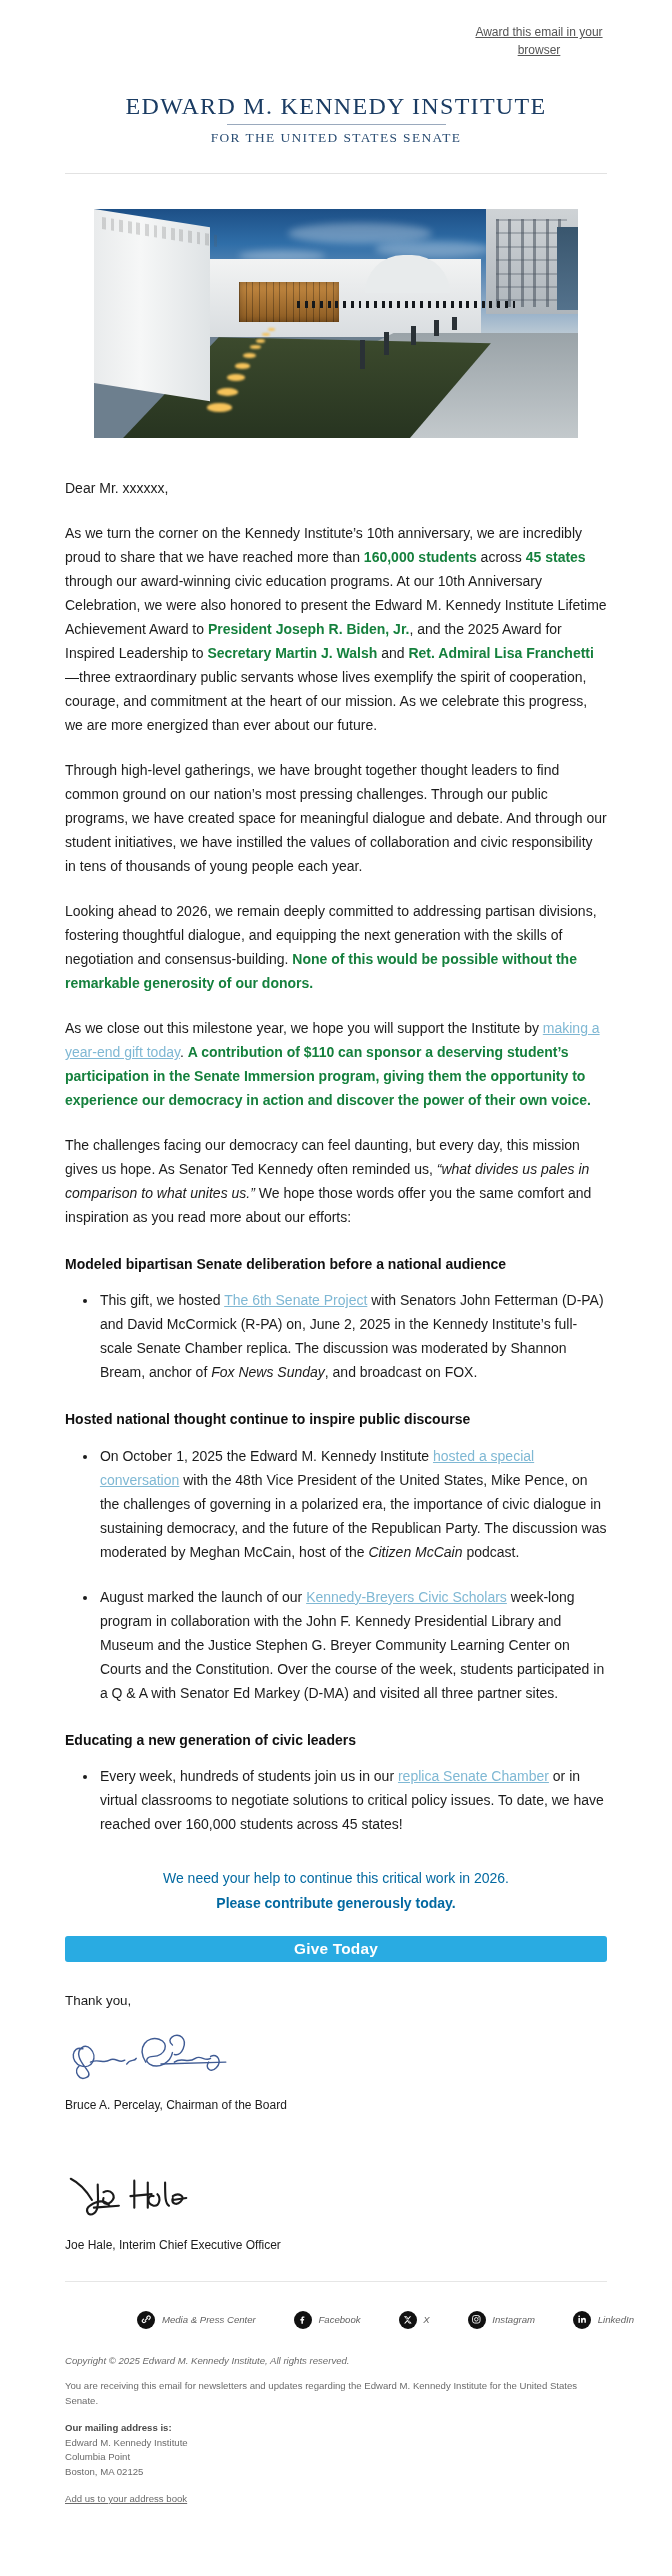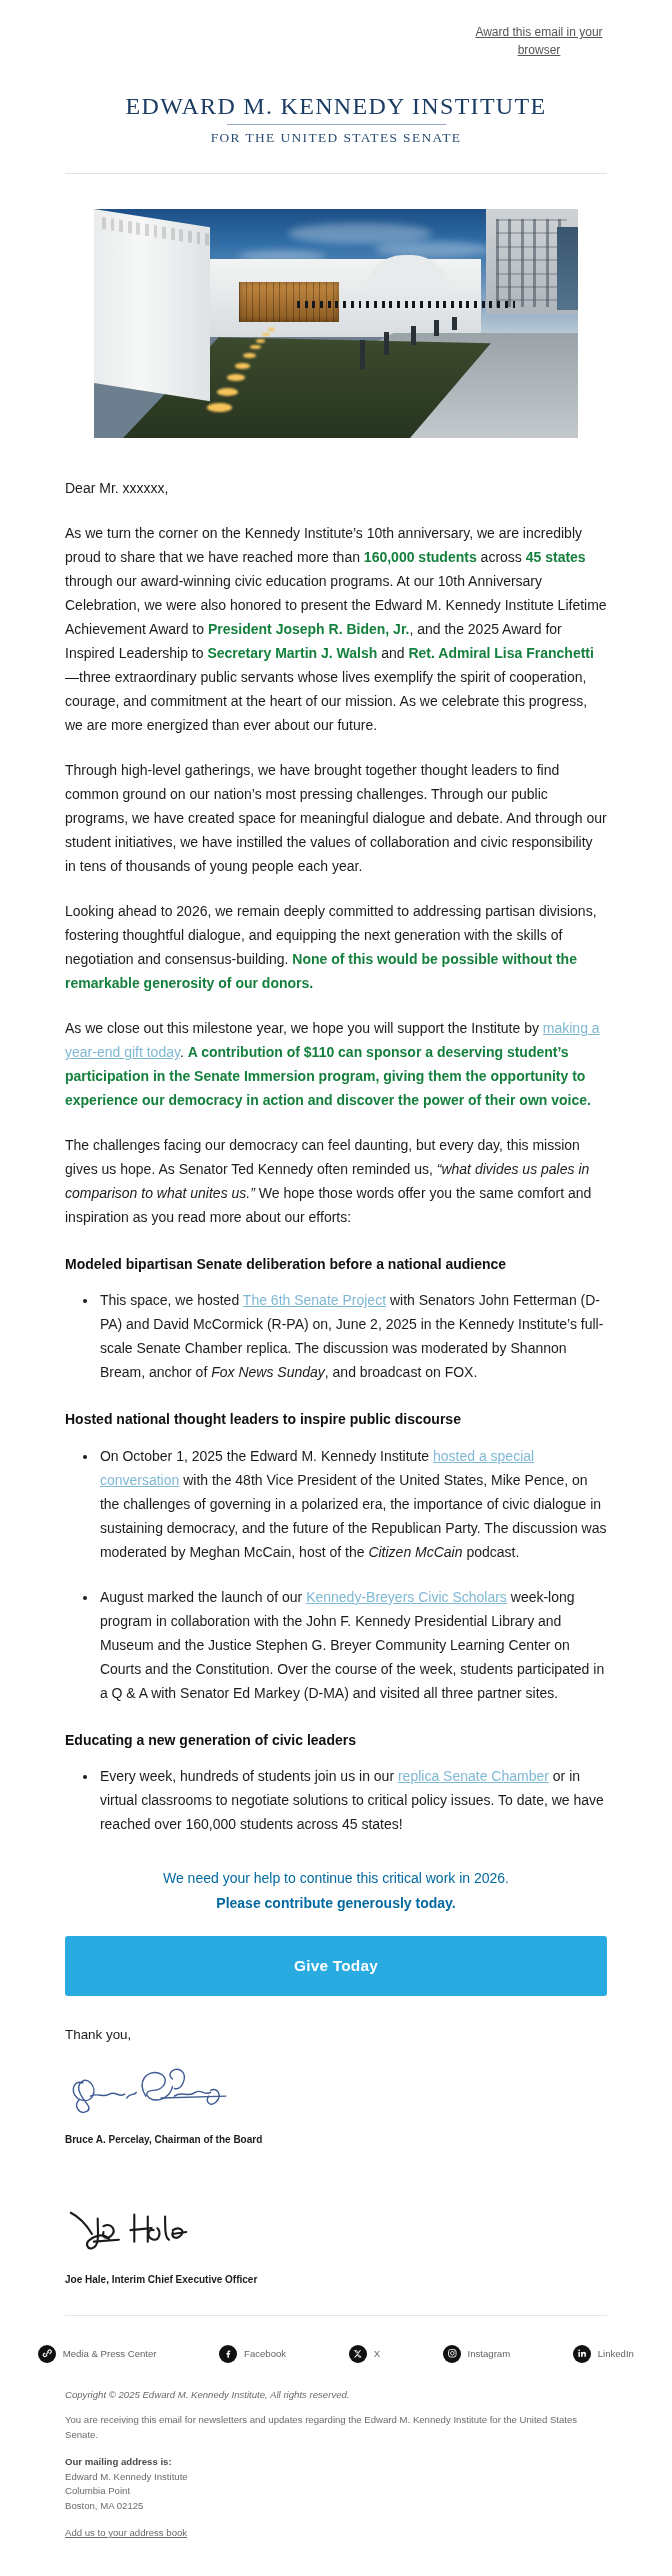--- a/index.html
+++ b/index.html
@@ -210,40 +210,41 @@
   .cta-btn {
     display: block;
     width: 100%;
     background: #29ABE2;
     color: #ffffff;
     border: none;
     border-radius: 2.9px;
     font-family: "Liberation Sans", sans-serif;
     font-size: 15.4px;
     font-weight: bold;
-    padding: 21px 0;
+    padding: 4px 0;
     text-align: center;
     cursor: pointer;
     letter-spacing: 0.2px;
   }
 
   
   .sign-block { padding: 28px 65px 0 65px; font-size: 13.4px; line-height: 21px; color:#1c1c1c;}
   .sign-block p { margin: 0; }
   .sig-svg { display:block; margin: 13.4px 0 9.6px 0; }
-  .sign-name { margin-top: 3.8px; font-size: 10px; font-weight: bold; }
+  .sign-name { margin-top: 3.8px; font-size: 12px; }
   .sign-gap { height: 42px; }
 
   
   .social-row {
     display: flex;
-    justify-content: space-between;
+    justify-content: flex-end;
     align-items: center;
-    gap: 8px;
+    gap: 38px;
     padding: 29px 38px 0 38px;
+    font-style: italic;
   }
   .social-item {
     display: flex;
     align-items: center;
     gap: 6.7px;
     text-decoration: none;
     color: #636363;
     font-size: 9.6px;
     line-height: 11.5px;
     white-space: nowrap;
@@ -326,24 +327,24 @@
     <p>Through high-level gatherings, we have brought together thought leaders to find common ground on our nation’s most pressing challenges. Through our public programs, we have created space for meaningful dialogue and debate. And through our student initiatives, we have instilled the values of collaboration and civic responsibility in tens of thousands of young people each year.</p>
 
     <p><span>Looking ahead to 2026, we remain deeply committed to addressing partisan divisions, fostering thoughtful dialogue, and equipping the next generation with the skills of negotiation and consensus-building. </span><strong>None of this would be possible without the remarkable generosity of our donors.</strong></p>
 
     <p><span>As we close out this milestone year, we hope you will support the Institute by </span><a href="#">making a year-end gift today</a><span>. </span><strong>A contribution of $110 can sponsor a deserving student’s participation in the Senate Immersion program, giving them the opportunity to experience our democracy in action and discover the power of their own voice.</strong></p>
 
     <p><span>The challenges facing our democracy can feel daunting, but every day, this mission gives us hope. As Senator Ted Kennedy often reminded us, </span><em>“what divides us pales in comparison to what unites us.”</em><span> We hope those words offer you the same comfort and inspiration as you read more about our efforts:</span></p>
 
     <h3 class="section-head">Modeled bipartisan Senate deliberation before a national audience</h3>
     <ul class="bullets">
-      <li><span>This space, we hosted </span><a href="#">The 6th Senate Project</a><span> with Senators John Fetterman (D-PA) and David McCormick (R-PA) on, June 2, 2025 in the Kennedy Institute’s full-scale Senate Chamber replica. The discussion was moderated by Shannon Bream, anchor of </span><em>Fox News Sunday</em><span>, and broadcast on FOX.</span></li>
+      <li><span>This gift, we hosted </span><a href="#">The 6th Senate Project</a><span> with Senators John Fetterman (D-PA) and David McCormick (R-PA) on, June 2, 2025 in the Kennedy Institute’s full-scale Senate Chamber replica. The discussion was moderated by Shannon Bream, anchor of </span><em>Fox News Sunday</em><span>, and broadcast on FOX.</span></li>
     </ul>
 
-    <h3 class="section-head">Hosted national thought leaders to inspire public discourse</h3>
+    <h3 class="section-head">Hosted national thought continue to inspire public discourse</h3>
     <ul class="bullets">
       <li><span> On October 1, 2025 the Edward M. Kennedy Institute </span><a href="#">hosted a special conversation</a><span> with the 48th Vice President of the United States, Mike Pence, on the challenges of governing in a polarized era, the importance of civic dialogue in sustaining democracy, and the future of the Republican Party. The discussion was moderated by Meghan McCain, host of the </span><em>Citizen McCain</em><span> podcast.</span></li>
     </ul>
 
     <ul class="bullets">
       <li><span>August marked the launch of our </span><a href="#">Kennedy-Breyers Civic Scholars</a><span> week-long program in collaboration with the John F. Kennedy Presidential Library and Museum and the Justice Stephen G. Breyer Community Learning Center on Courts and the Constitution. Over the course of the week, students participated in a Q &amp; A with Senator Ed Markey (D-MA) and visited all three partner sites.</span></li>
     </ul>
 
     <h3 class="section-head">Educating a new generation of civic leaders</h3>
     <ul class="bullets">

